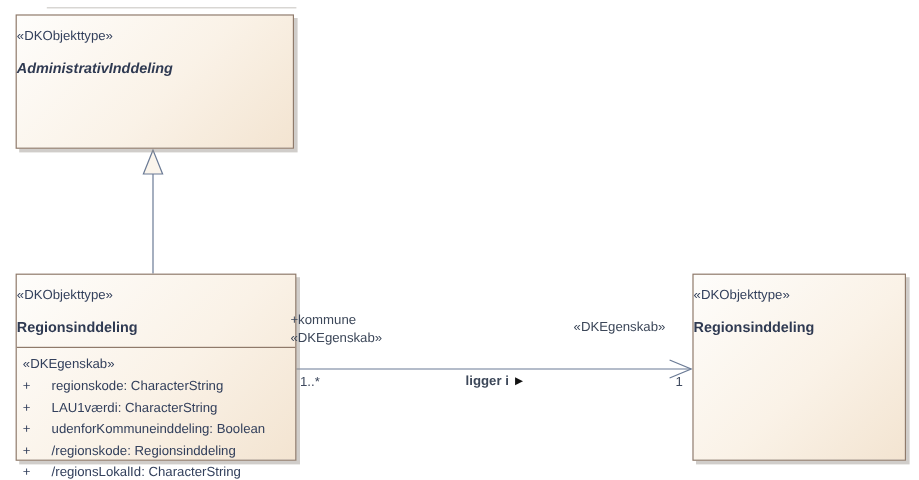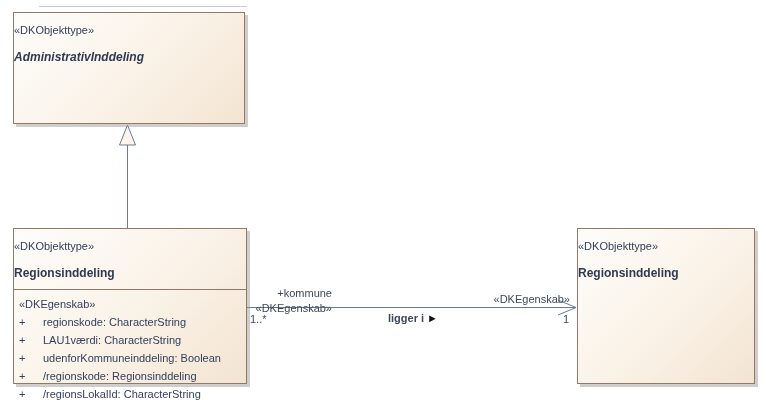--- a/index.html
+++ b/index.html
@@ -20,21 +20,21 @@
   .class-name.abstract{font-style:italic;}
   .attr-compartment{
     border-top:1px solid #8f7a6a;margin-top:9px;
     padding:6px 2px 0 5px;text-align:left;
   }
   .attr-stereo-row{font-size:11px;line-height:17px;color:#33405c;}
   .attr-row{font-size:11px;line-height:18px;white-space:nowrap;color:#33405c;}
   .attr-row .vis{display:inline-block;width:24px;}
   
   .edge-label{position:absolute;font-size:11px;line-height:15px;color:#3c4759;}
-  .role-label{text-align:right;margin-top:26px;}
+  .role-label{text-align:left;}
   .assoc-name{display:flex;align-items:center;white-space:nowrap;}
   .dir-triangle{font-size:11px;color:#111111;margin-left:3px;line-height:13px;}
   .mult{font-size:11px;color:#3f4a5f;}
   
   .connector-layer{position:absolute;left:0;top:0;}
   
   .cropped-edge{position:absolute;left:39px;top:6px;width:208px;height:1px;background:#cfccc9;}
 </style>
 </head>
 <body>

